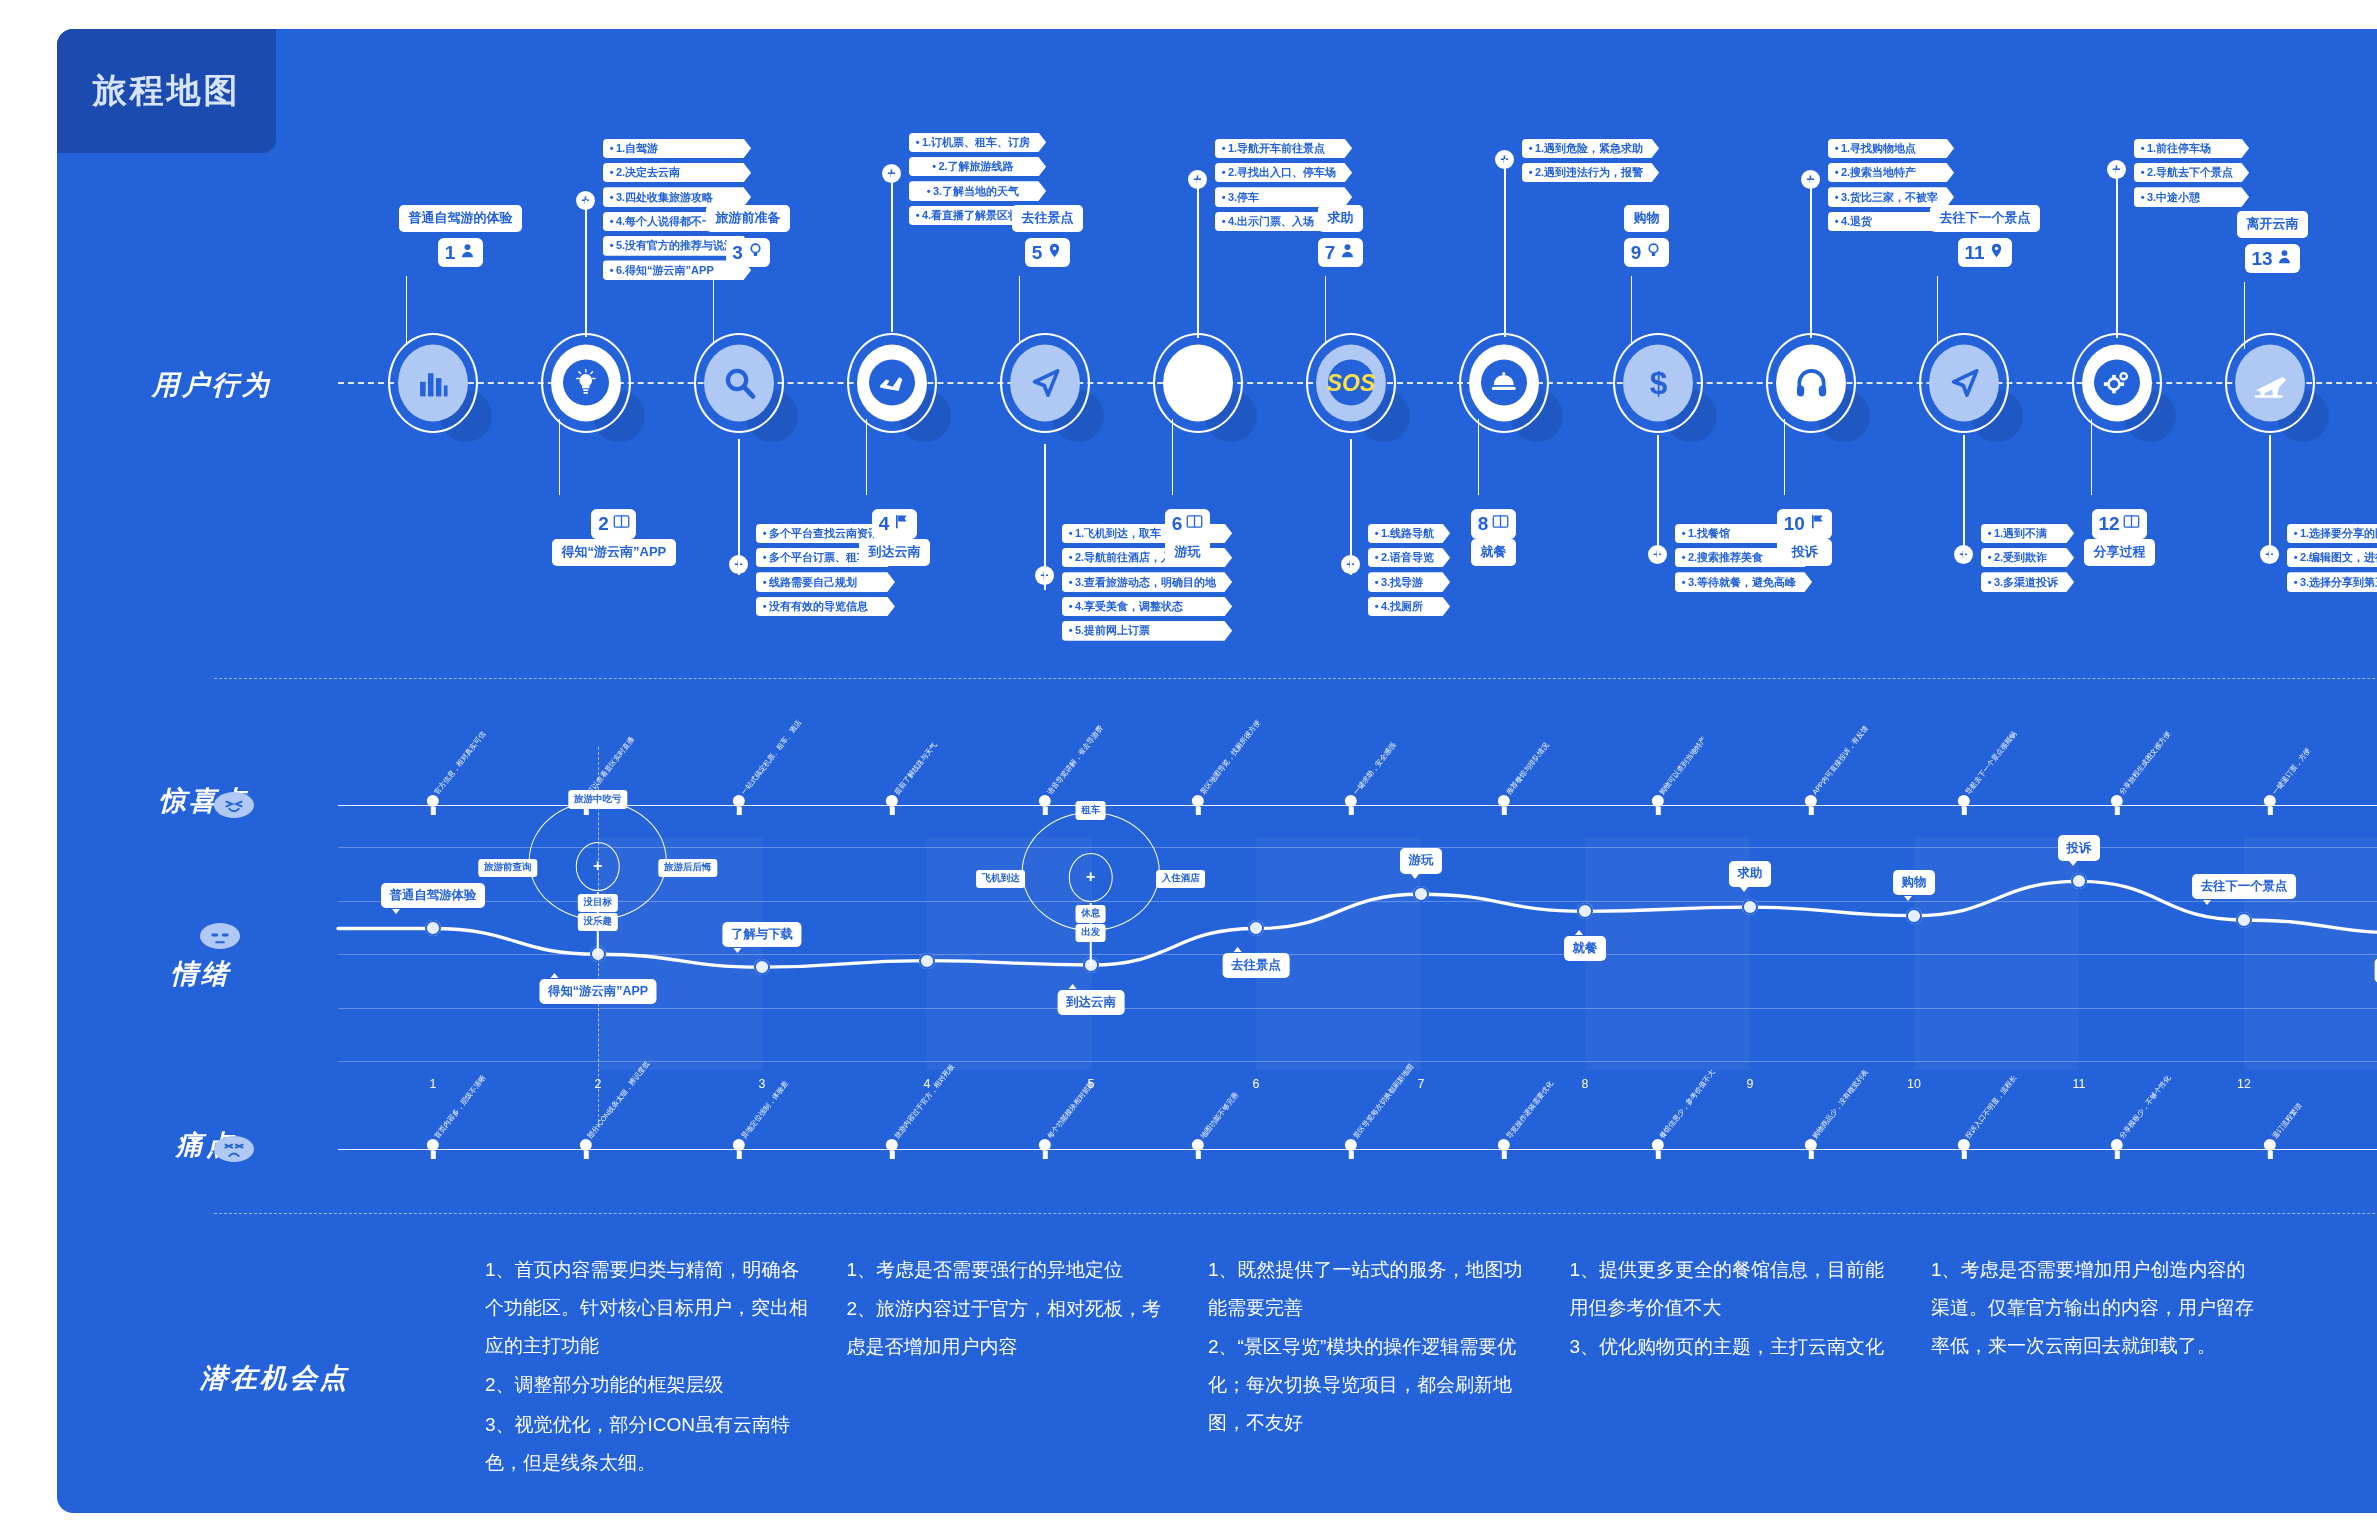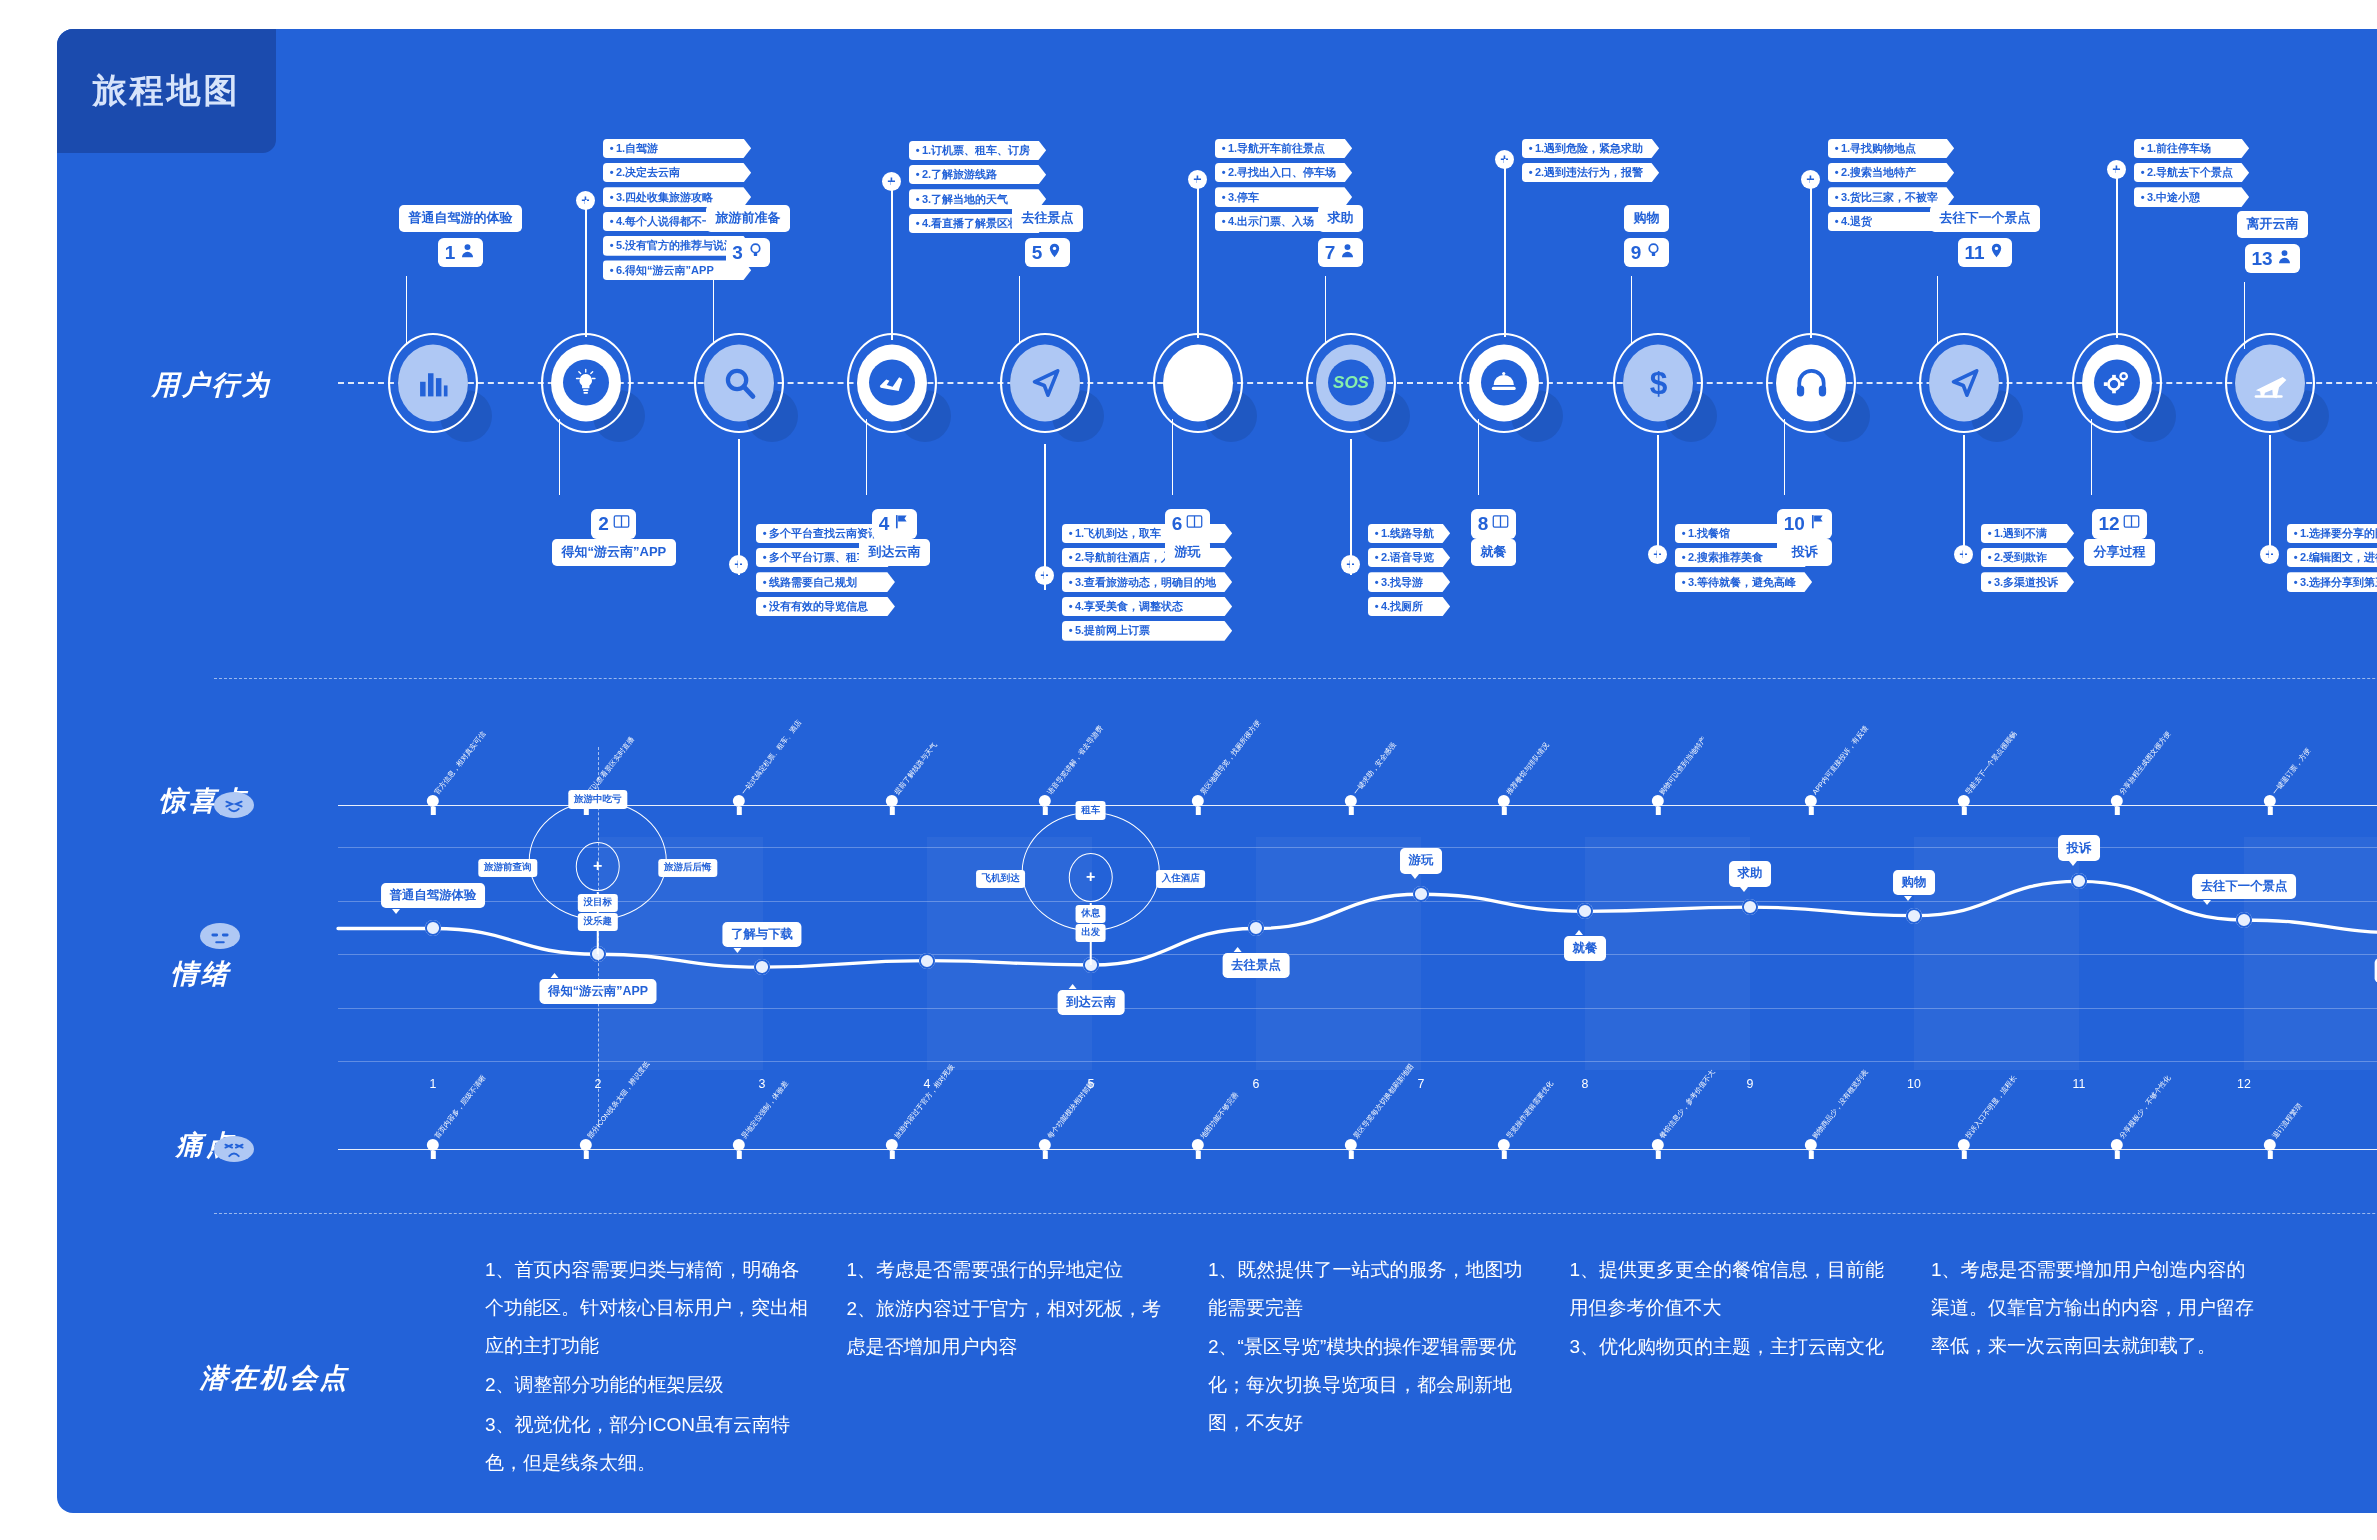--- a/index.html
+++ b/index.html
@@ -44,21 +44,21 @@
   .node .disc{
     position:absolute; left:50%; top:50%; width:70px; height:77px;
     transform:translate(-50%,-50%); border-radius:50%;
     display:flex; align-items:center; justify-content:center;
   }
   .node .disc.light{ background:#AFC8F4; }
   .node .disc.white{ background:#ffffff; }
   .node .disc svg{ width:39px; height:39px; }
   .node .inner{ position:absolute; left:50%; top:50%; width:46px; height:46px; transform:translate(-50%,-50%); border-radius:50%; background:#2362D8; display:flex; align-items:center; justify-content:center;}
   .node .inner svg{ width:29.5px; height:29.5px;}
-  .node .sos{ font-size:17px; font-weight:800; color:#86efac; font-style:italic;}
+  .node .sos{ font-size:23px; font-weight:800; color:#fde047; font-style:italic;}
 
   
   .chipgroup{ position:absolute; display:flex; flex-direction:column; gap:4.8px; }
   .chip{
     background:#ffffff; color:#2362D8; font-size:11px; font-weight:700;
     padding:4.3px 12.4px 4.3px 6.7px; white-space:nowrap; line-height:1;
     border-radius:3.8px 0 0 3.8px;
     clip-path:polygon(0 0, calc(100% - 7.6px) 0, 100% 50%, calc(100% - 7.6px) 100%, 0 100%);
     padding-right:16px;
   }
@@ -313,21 +313,21 @@
         <div class="stem" style="left: -18px; top: 61px; height: 137px;"></div>
       </div>
       <div class="chipgroup" style="left: 699px; top: 495px;">
         <div class="chip"><span class="dot">•</span><span>多个平台查找云南资讯</span></div>
         <div class="chip"><span class="dot">•</span><span>多个平台订票、租车</span></div>
         <div class="chip"><span class="dot">•</span><span>线路需要自己规划</span></div>
         <div class="chip"><span class="dot">•</span><span>没有有效的导览信息</span></div>
         <div class="plus" style="left: -27px; top: 31px;">+</div>
         <div class="stem" style="left: -18px; bottom: 41px; height: 136px;"></div>
       </div>
-      <div class="chipgroup" style="left: 852px; top: 112px;">
+      <div class="chipgroup" style="left: 852px; top: 104px; text-align: center;">
         <div class="chip"><span class="dot">•</span><span>1.订机票、租车、订房</span></div>
         <div class="chip"><span class="dot">•</span><span>2.了解旅游线路</span></div>
         <div class="chip"><span class="dot">•</span><span>3.了解当地的天气</span></div>
         <div class="chip"><span class="dot">•</span><span>4.看直播了解景区状况</span></div>
         <div class="plus" style="left: -27px; top: 31px;">+</div>
         <div class="stem" style="left: -18px; top: 41px; height: 158px;"></div>
       </div>
       <div class="chipgroup" style="left: 1005px; top: 495px;">
         <div class="chip"><span class="dot">•</span><span>1.飞机到达，取车</span></div>
         <div class="chip"><span class="dot">•</span><span>2.导航前往酒店，入住</span></div>

